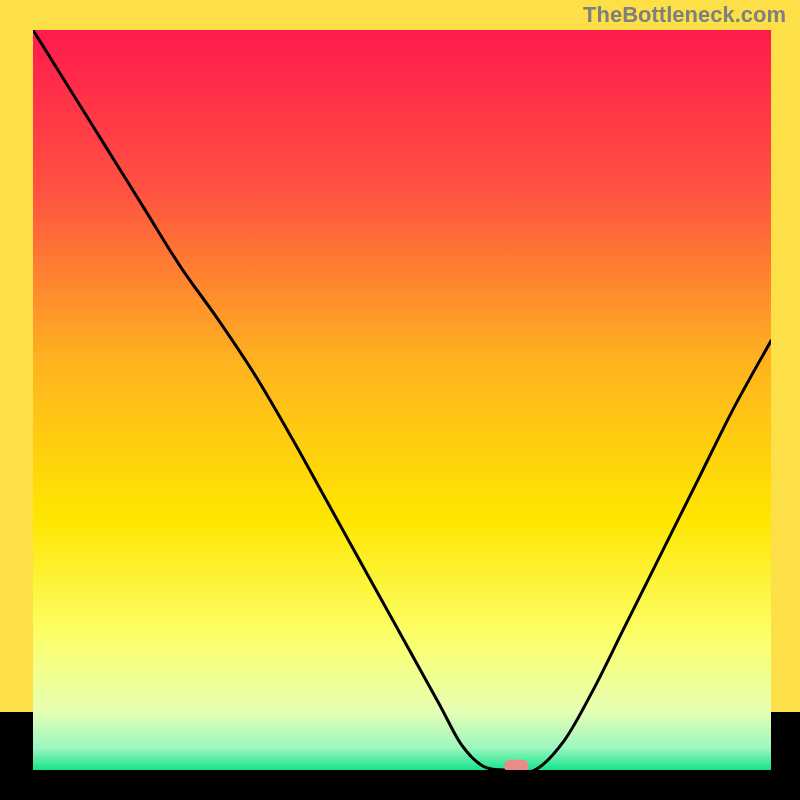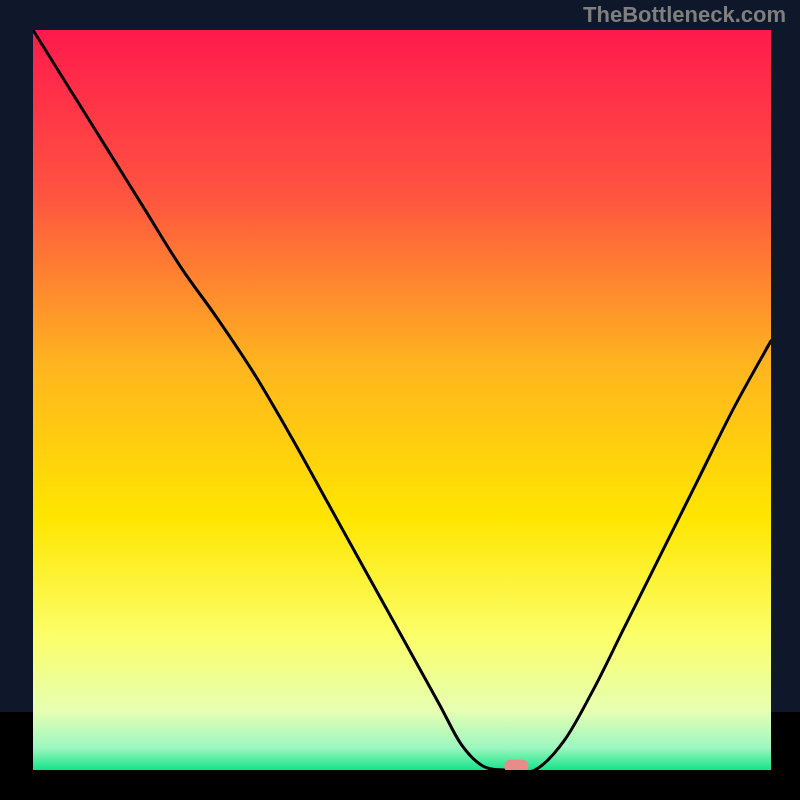--- a/index.html
+++ b/index.html
@@ -8,21 +8,21 @@
     width: 800px;
     height: 800px;
     background: #000000;
   }
   .frame {
     position: absolute;
     left: 0;
     top: 0;
     width: 800px;
     height: 712px;
-    background: #0f172a;
+    background: #fde047;
   }
   .watermark {
     position: absolute;
     top: 2px;
     right: 14px;
     font-family: Arial, Helvetica, sans-serif;
     font-size: 22px;
     font-weight: bold;
     color: #7f7f7f;
     user-select: none;

